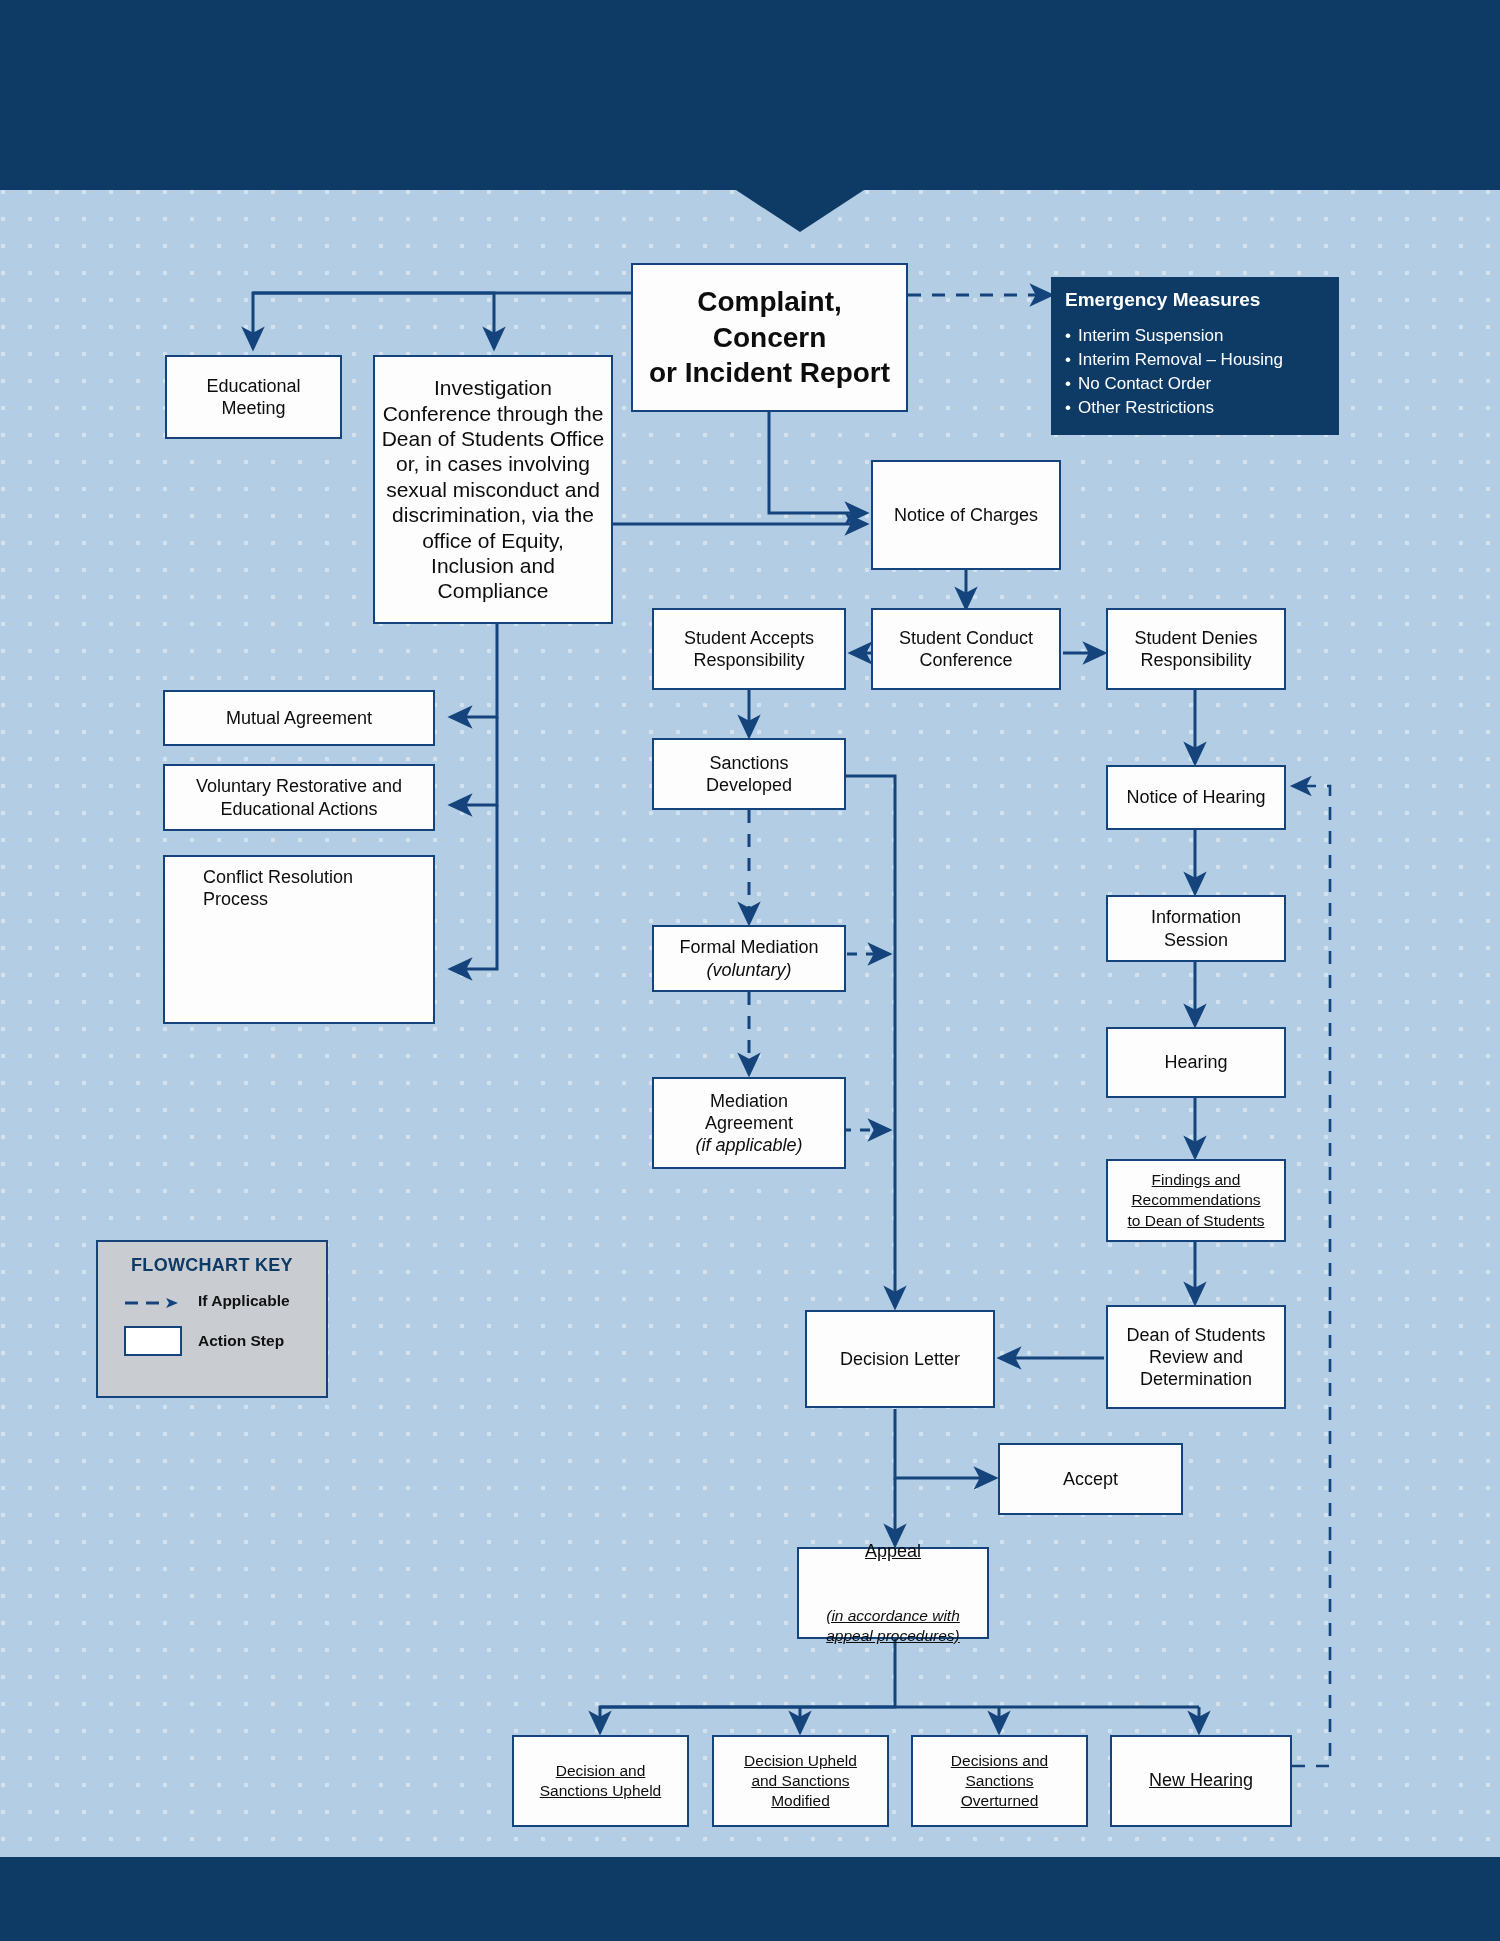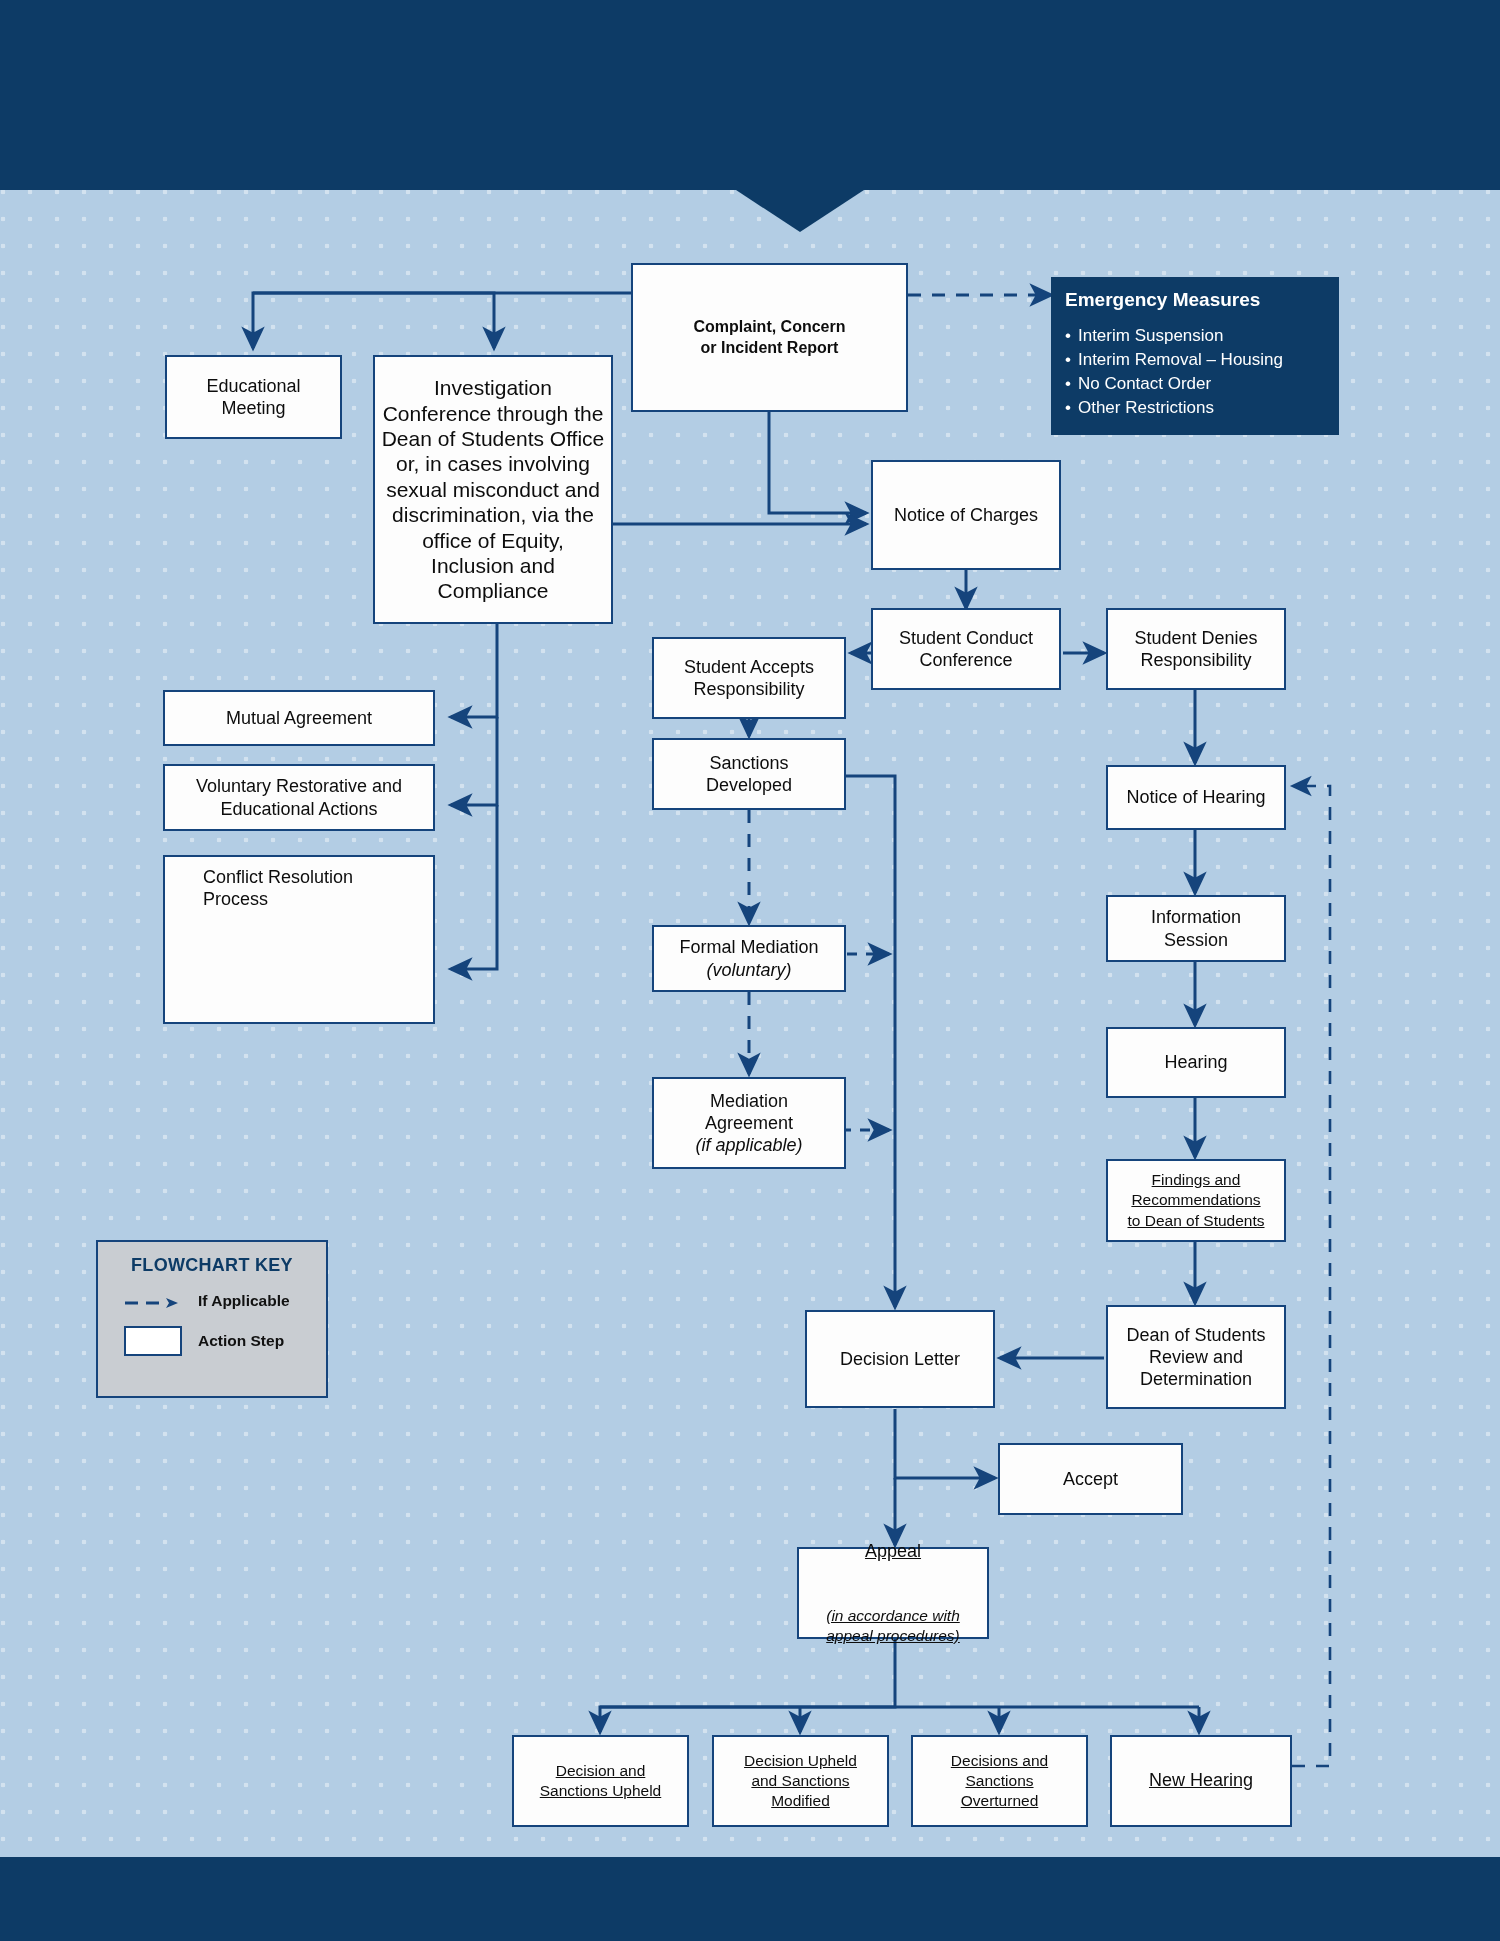--- a/index.html
+++ b/index.html
@@ -87,21 +87,21 @@
     display: flex; flex-direction: column;
     align-items: center; justify-content: center;
     text-align: center;
     color: #0d0d0d;
     font-size: 18px; line-height: 1.24;
     z-index: 3;
     padding: 3px 5px;
   }
   .node .sub { font-style: italic; }
   .node.small { font-size: 15.5px; line-height: 1.3; text-decoration: underline; }
-  .node.bigtext { font-size: 16px; font-weight: bold; line-height: 1.28; }
+  .node.bigtext { font-size: 28px; font-weight: bold; line-height: 1.28; }
   .node.tight { font-size: 21px; line-height: 1.21; }
 
   
   .node.listbox {
     align-items: flex-start; justify-content: flex-start;
     text-align: left; padding: 9px 12px;
   }
   .node.listbox .hdr { font-size: 18px; margin-bottom: 2px; }
   .node.listbox ul { list-style: none; padding-left: 14px; }
   .node.listbox li { font-size: 18px; line-height: 1.42; }
@@ -276,21 +276,21 @@
 </div>
 
 <div class="node listbox" style="left:163px; top:855px; width:272px; height:169px;padding-left:38px;">
   <div class="hdr">Conflict Resolution Process</div>
 </div>
 
 <div class="node" style="left:871px; top:460px; width:190px; height:110px;">
   <span>Notice of Charges</span>
 </div>
 
-<div class="node" style="left:652px; top:608px; width:194px; height:82px;margin-top:29px;">
+<div class="node" style="left:652px; top:608px; width:194px; height:82px;">
   <span style="white-space:pre-line">Student Accepts
 Responsibility</span>
 </div>
 
 <div class="node" style="left:871px; top:608px; width:190px; height:82px;">
   <span style="white-space:pre-line">Student Conduct
 Conference</span>
 </div>
 
 <div class="node" style="left:1106px; top:608px; width:180px; height:82px;">

